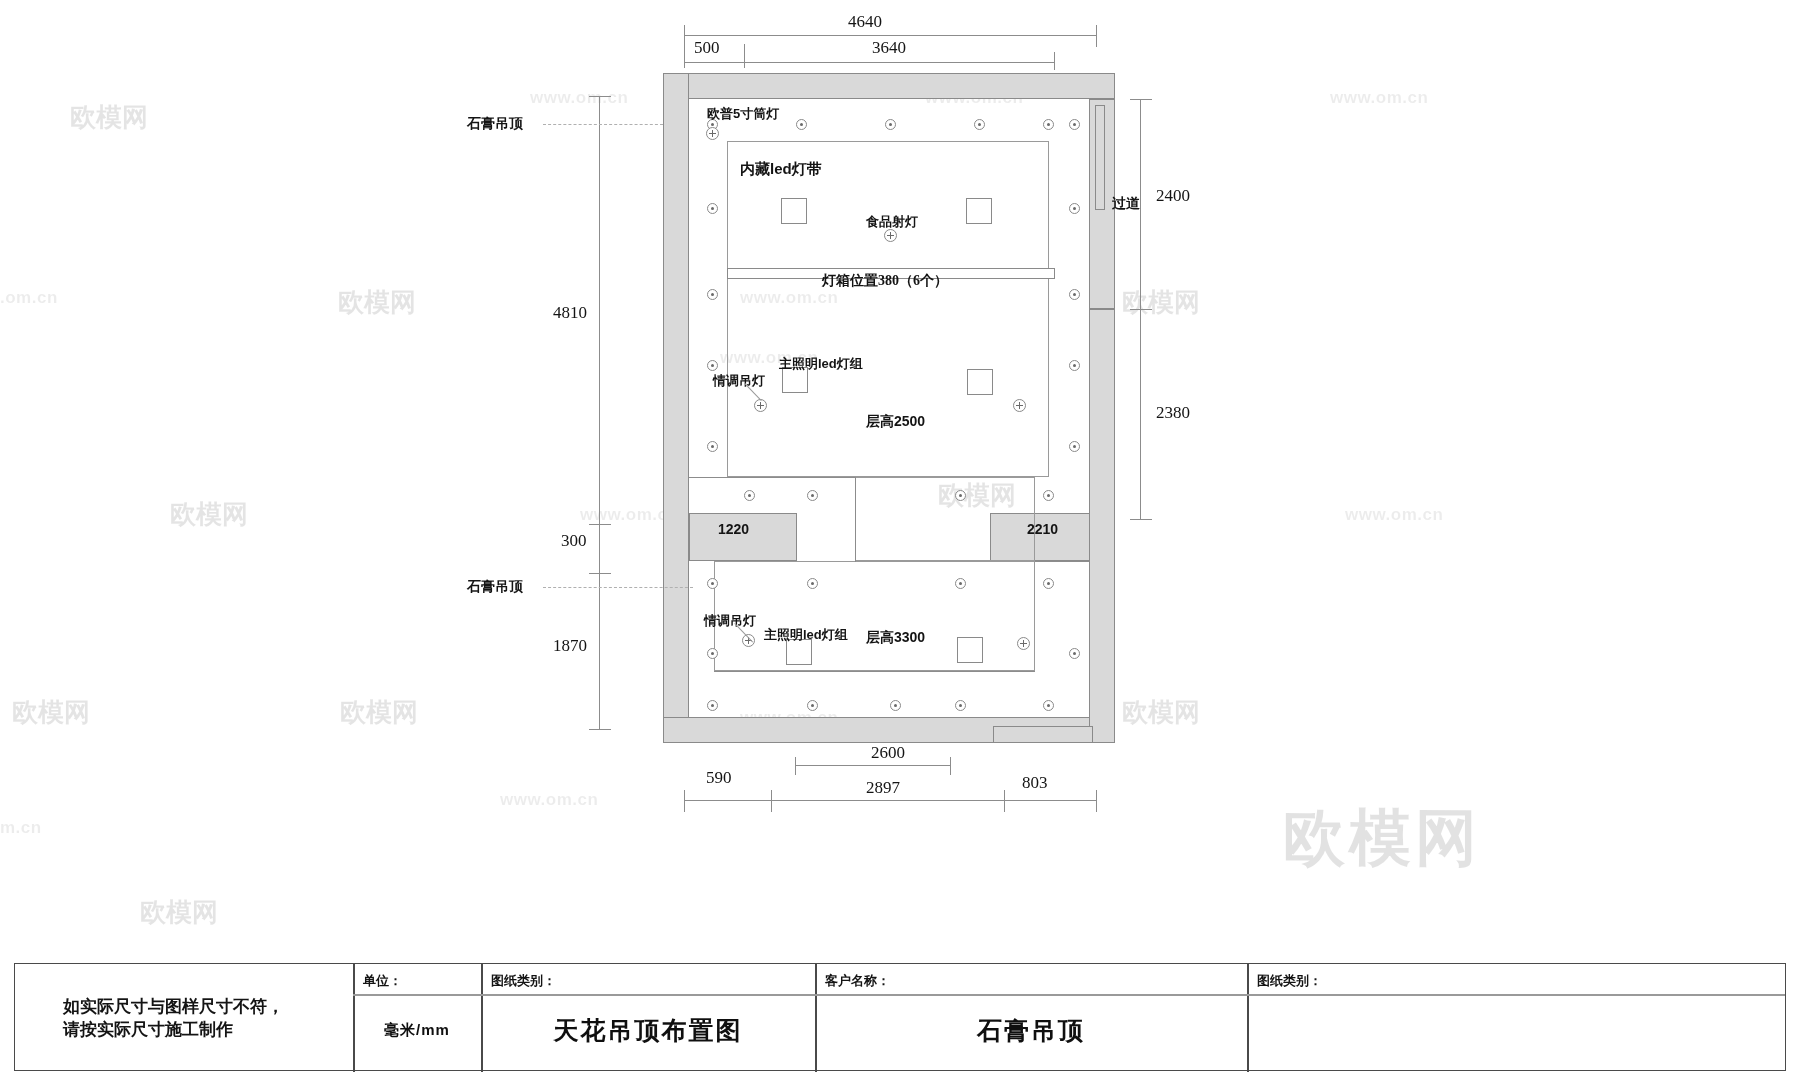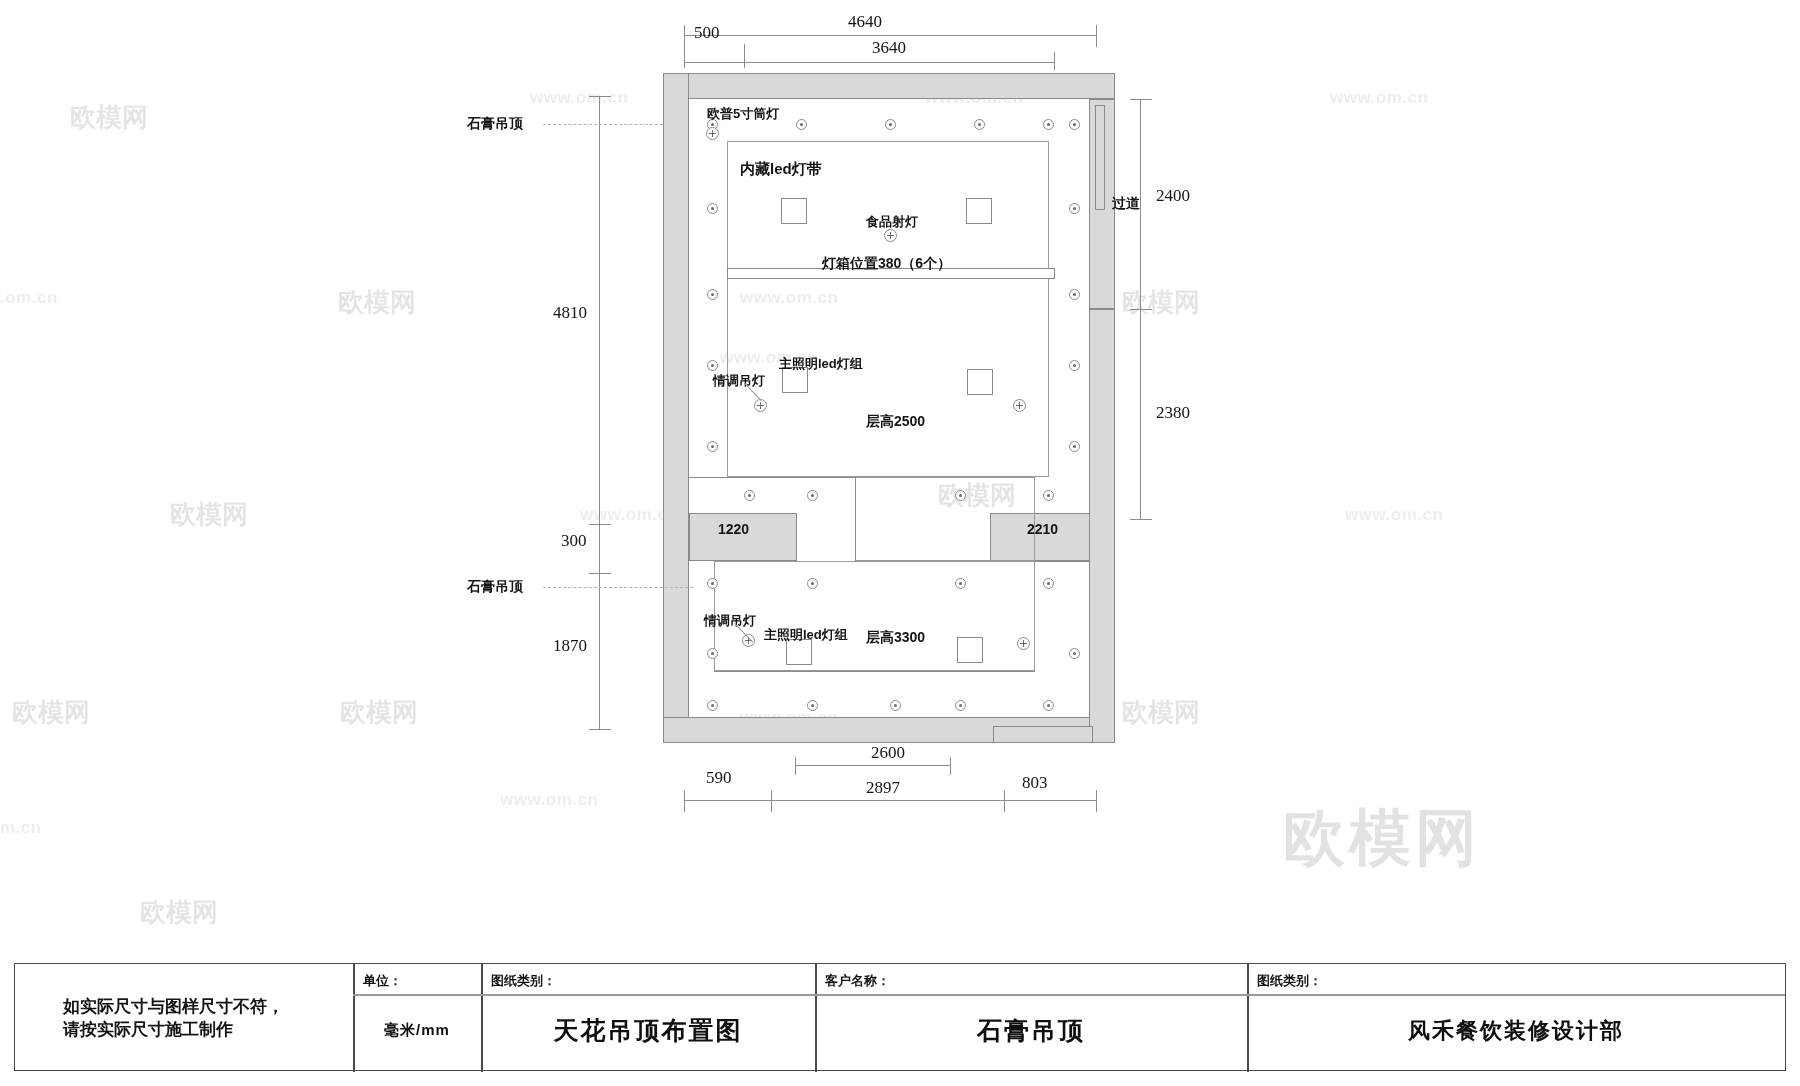--- a/index.html
+++ b/index.html
@@ -88,21 +88,21 @@
   <div class="ln h" style="left:684px;top:35px;width:412px;"></div>
   <div class="tick" style="left:684px;top:25px;height:22px;"></div>
   <div class="tick" style="left:1096px;top:25px;height:22px;"></div>
   <div class="dim" style="left:848px;top:12px;">4640</div>
 
   <div class="ln h" style="left:684px;top:62px;width:60px;"></div>
   <div class="ln h" style="left:744px;top:62px;width:310px;"></div>
   <div class="tick" style="left:684px;top:38px;height:30px;"></div>
   <div class="tick" style="left:744px;top:44px;height:24px;"></div>
   <div class="tick" style="left:1054px;top:52px;height:18px;"></div>
-  <div class="dim" style="left:694px;top:23px;">500</div>
+  <div class="dim" style="left:694px;top:38px;">500</div>
   <div class="dim" style="left:872px;top:38px;">3640</div>
 
   <div class="wall" style="left:663px;top:73px;width:452px;height:26px;"></div>
 
   <div class="wall" style="left:663px;top:73px;width:26px;height:670px;"></div>
 
   <div class="wall" style="left:663px;top:717px;width:432px;height:26px;"></div>
 
   <div class="wall" style="left:1089px;top:99px;width:26px;height:210px;"></div>
 
@@ -171,21 +171,21 @@
   <div class="pl" style="left:884px;top:229px;"></div>
   <div class="pl" style="left:754px;top:399px;"></div>
   <div class="pl" style="left:1013px;top:399px;"></div>
   <div class="pl" style="left:742px;top:634px;"></div>
   <div class="pl" style="left:1017px;top:637px;"></div>
   <div class="pl" style="left:706px;top:127px;"></div>
 
   <div class="lbl" style="left:707px;top:105px;">欧普5寸筒灯</div>
   <div class="lbl lbl-lg" style="left:740px;top:160px;">内藏led灯带</div>
   <div class="lbl" style="left:866px;top:213px;">食品射灯</div>
-  <div class="lbl lbl-mid" style="left:822px;top:255px;">灯箱位置380（6个）</div>
+  <div class="lbl lbl-mid" style="left:822px;top:272px;font-family:Liberation Serif, serif;">灯箱位置380（6个）</div>
   <div class="lbl" style="left:779px;top:355px;">主照明led灯组</div>
   <div class="lbl" style="left:713px;top:372px;">情调吊灯</div>
   <div class="lbl lbl-mid" style="left:866px;top:413px;">层高2500</div>
   <div class="lbl lbl-mid" style="left:718px;top:521px;">1220</div>
   <div class="lbl lbl-mid" style="left:1027px;top:521px;">2210</div>
   <div class="lbl" style="left:704px;top:612px;">情调吊灯</div>
   <div class="lbl" style="left:764px;top:626px;">主照明led灯组</div>
   <div class="lbl lbl-mid" style="left:866px;top:629px;">层高3300</div>
 
   <div class="leader" style="left:745px;top:383px;width:24px;transform:rotate(46deg);"></div>
@@ -247,16 +247,15 @@
     <div class="tb-hdr" style="left:348px;top:8px;">单位：</div>
     <div class="tb-val sml" style="left:338px;top:57px;width:128px;">毫米/mm</div>
 
     <div class="tb-hdr" style="left:476px;top:8px;">图纸类别：</div>
     <div class="tb-val big" style="left:466px;top:50px;width:334px;letter-spacing:2px;">天花吊顶布置图</div>
 
     <div class="tb-hdr" style="left:810px;top:8px;">客户名称：</div>
     <div class="tb-val big" style="left:800px;top:50px;width:432px;letter-spacing:2px;">石膏吊顶</div>
 
     <div class="tb-hdr" style="left:1242px;top:8px;">图纸类别：</div>
-    <div class="tb-val mid" style="left:1232px;top:52px;width:538px;">风禾餐饮装修设计部</div>
   </div>
 
 </div>
 
 </body></html>

